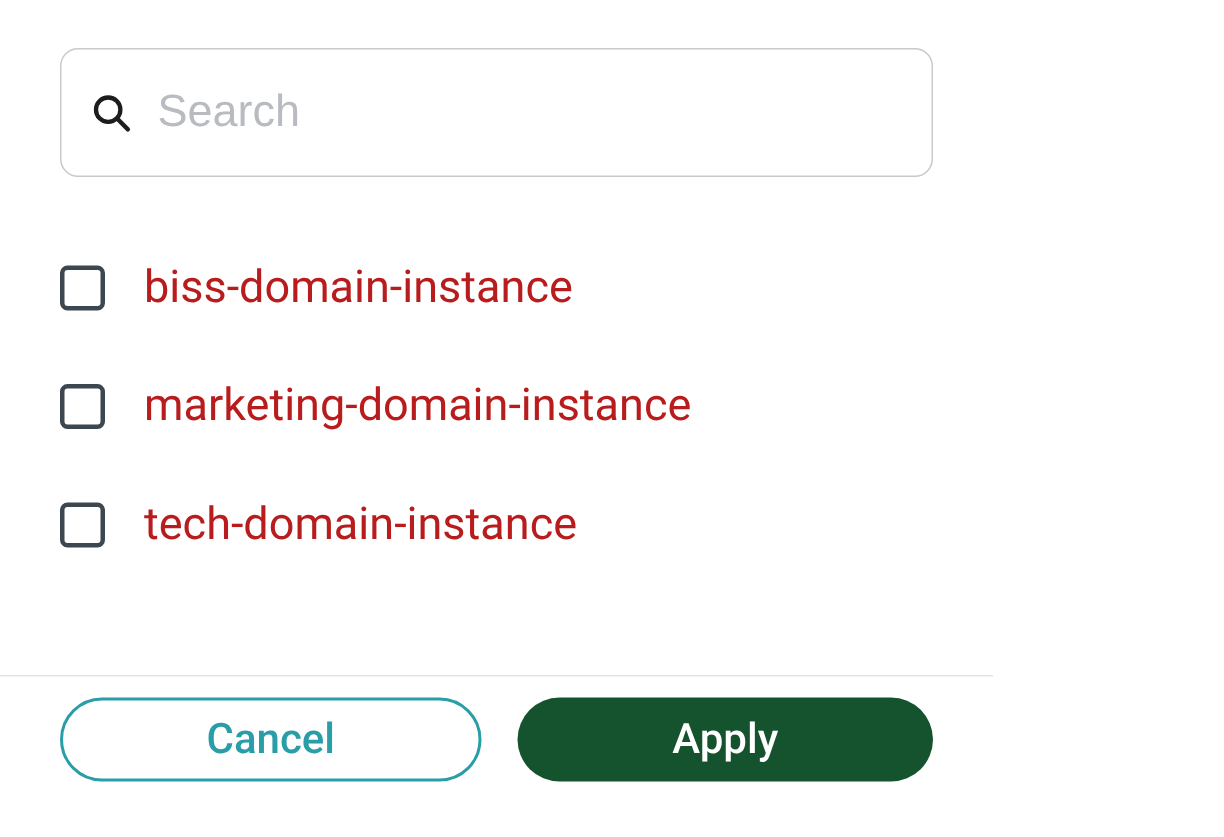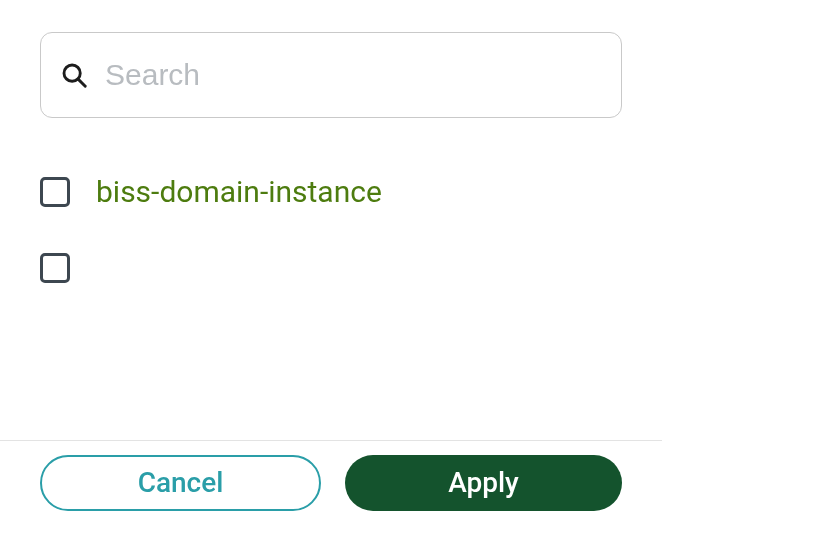--- a/index.html
+++ b/index.html
@@ -45,24 +45,24 @@
     .list { margin-top:56px; }
     .list-item {
       display:flex; align-items:center; margin-bottom:44px;
     }
     .checkbox {
       width:30px; height:30px; border:3px solid #3d4750; border-radius:5px;
       background:#fff; display:inline-block; flex:0 0 30px;
       margin-right:26px; cursor:pointer;
     }
     .item-label {
-      font-size:30px; color:#4d7c0f;
+      font-size:30px; color:#b91c1c;
     }
     .footer {
-      position:absolute; bottom:18px; left:0; right:0; height:100px;
+      position:absolute; bottom:8px; left:0; right:0; height:100px;
       border-top:1px solid #e3e3e3; display:flex; align-items:center; gap:24px;
       padding:0 40px 16px 40px;
     }
     .btn {
       flex:1; height:56px; border-radius:28px; font-size:28px; font-weight:500;
       cursor:pointer; font-family:inherit; display:flex; align-items:center; justify-content:center;
     }
     .btn-outline {
       background:#fff; color:#2a9ea8; border:2px solid #2a9ea8;
     }
@@ -89,22 +89,27 @@
 
     <div class="list">
 
       <div class="list-item">
         <span class="checkbox" role="checkbox" aria-checked="false"></span>
         <span class="item-label">biss-domain-instance</span>
       </div>
 
       <div class="list-item">
         <span class="checkbox" role="checkbox" aria-checked="false"></span>
+        <span class="item-label">marketing-domain-instance</span>
       </div>
 
+      <div class="list-item">
+        <span class="checkbox" role="checkbox" aria-checked="false"></span>
+        <span class="item-label">tech-domain-instance</span>
+      </div>
 
     </div>
 
   </div>
 
   <div class="footer">
     <button type="button" class="btn btn-outline">Cancel</button>
     <button type="button" class="btn btn-solid">Apply</button>
   </div>
 </div>

